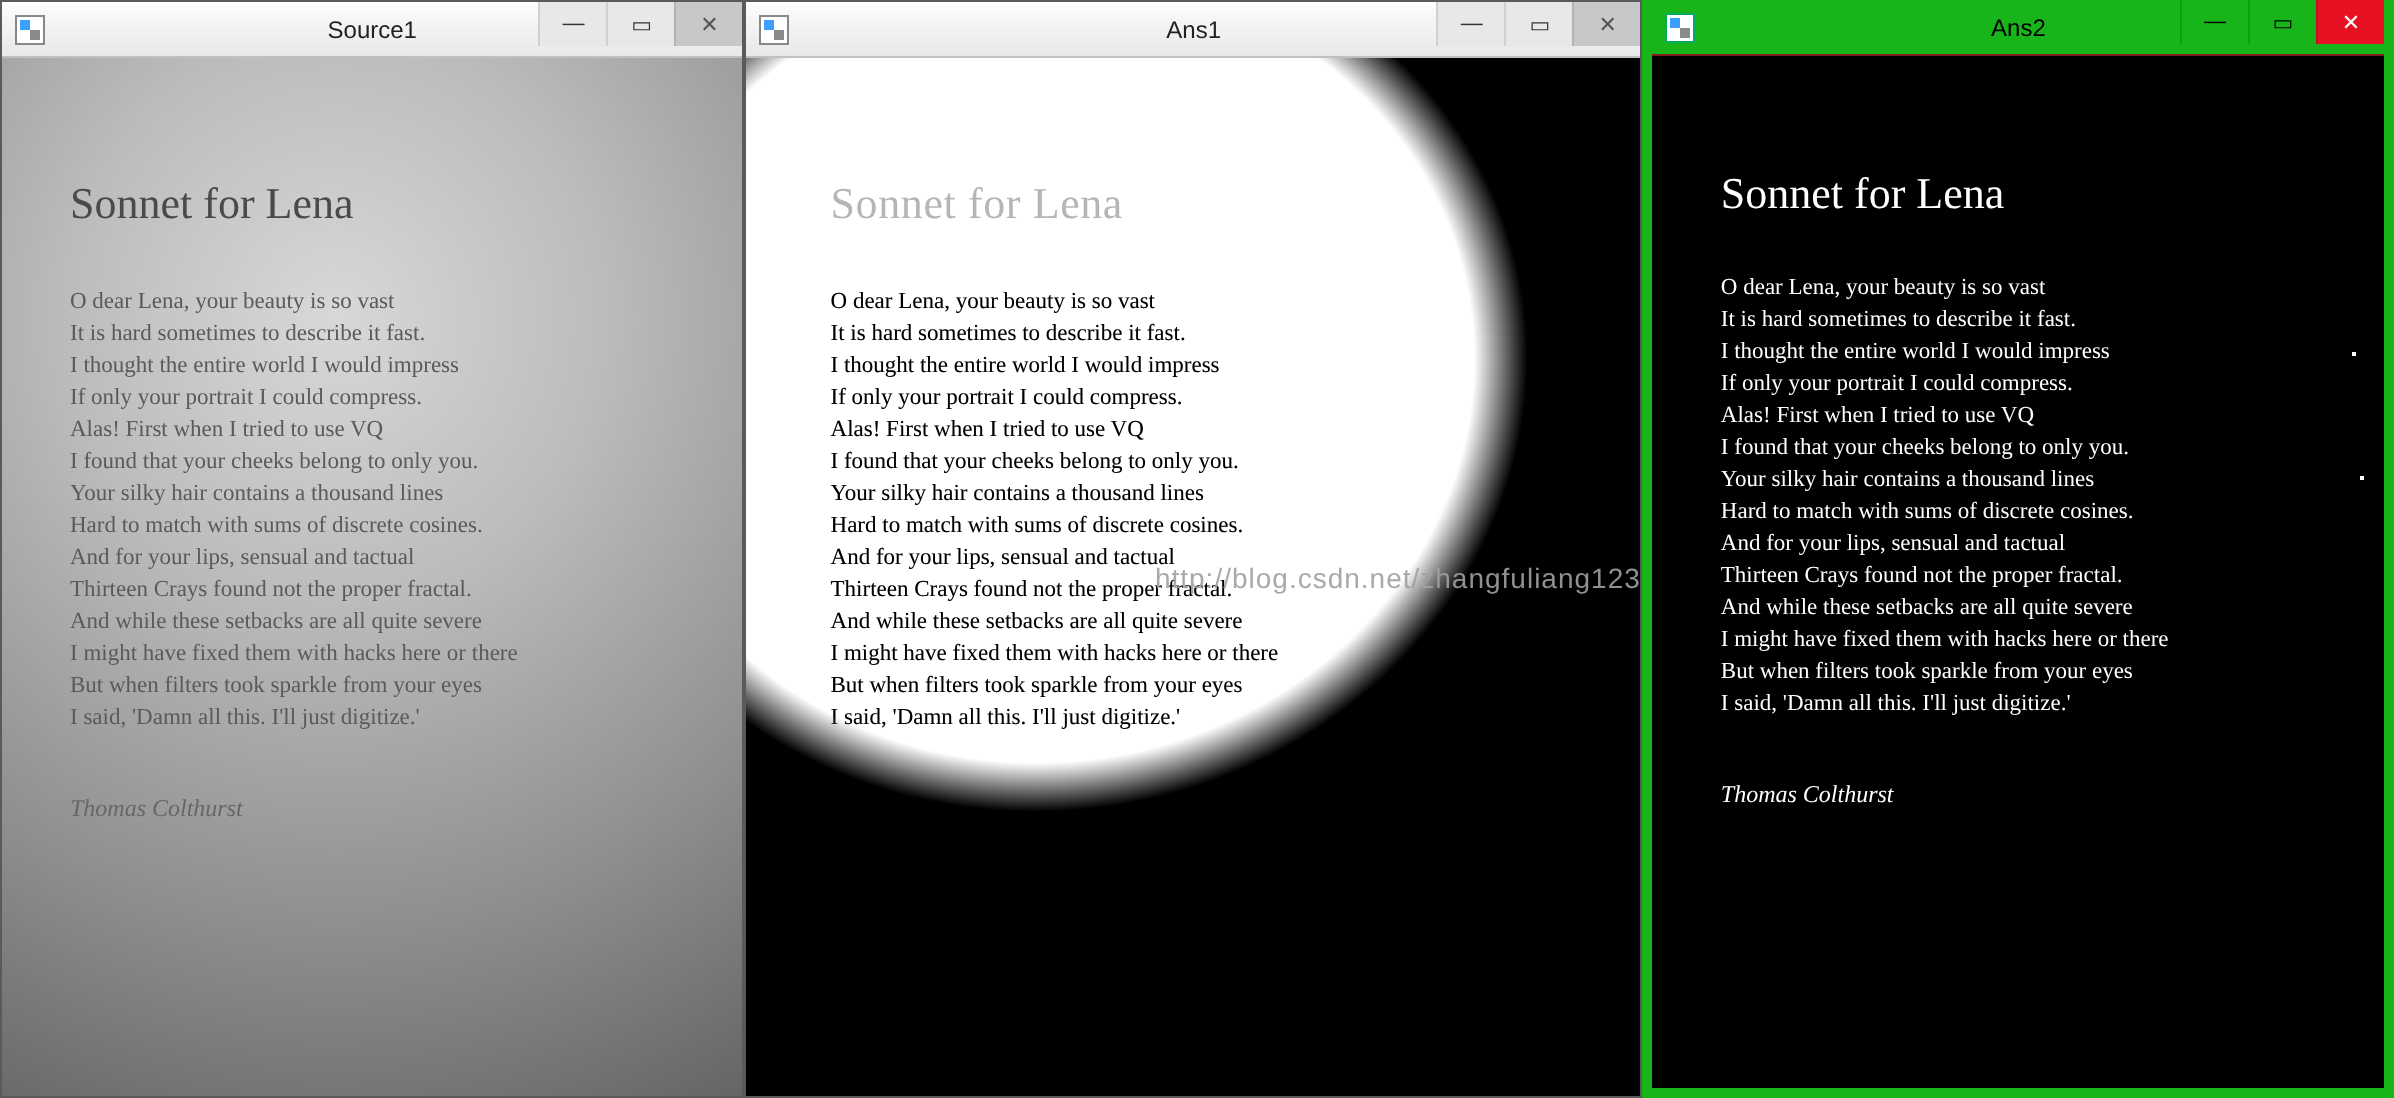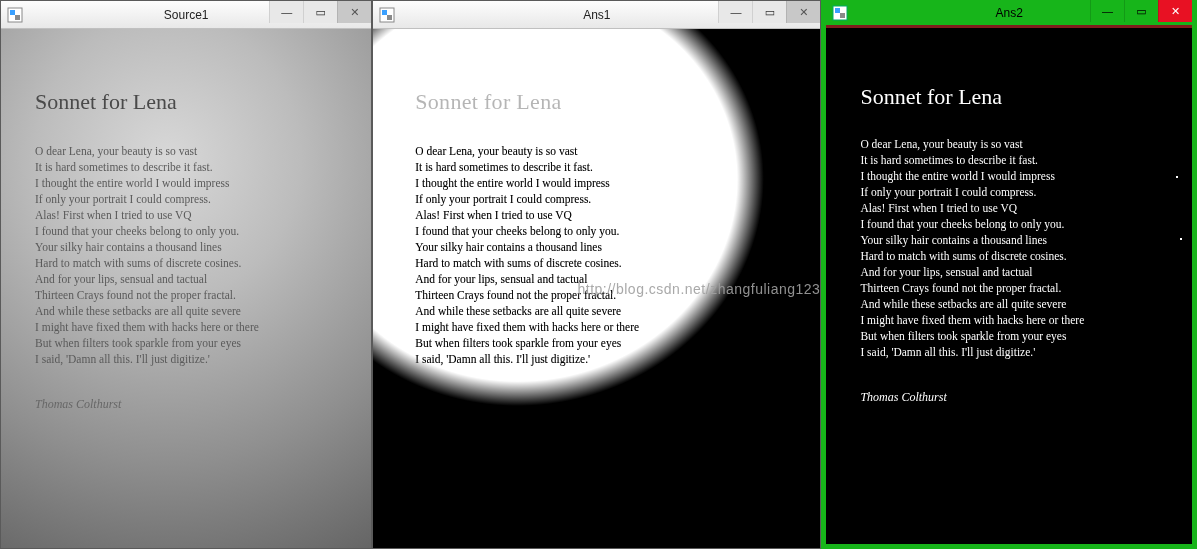--- a/index.html
+++ b/index.html
@@ -24,21 +24,21 @@
     border-bottom: 1px solid #c0c0c0;
     display: flex;
     align-items: center;
     position: relative;
     font-size: 12px;
     color: #222;
   }
   .titlebar.green {
     background: #17b51a;
     color: #000;
-    border-bottom: 3px solid #7f1d1d;
+    border-bottom: 1px solid #7f1d1d;
   }
   .tb-icon {
     width: 16px; height: 16px;
     margin: 0 6px 0 6px;
     display: inline-block;
   }
   .tb-title {
     position: absolute;
     left: 0; right: 0;
     text-align: center;

